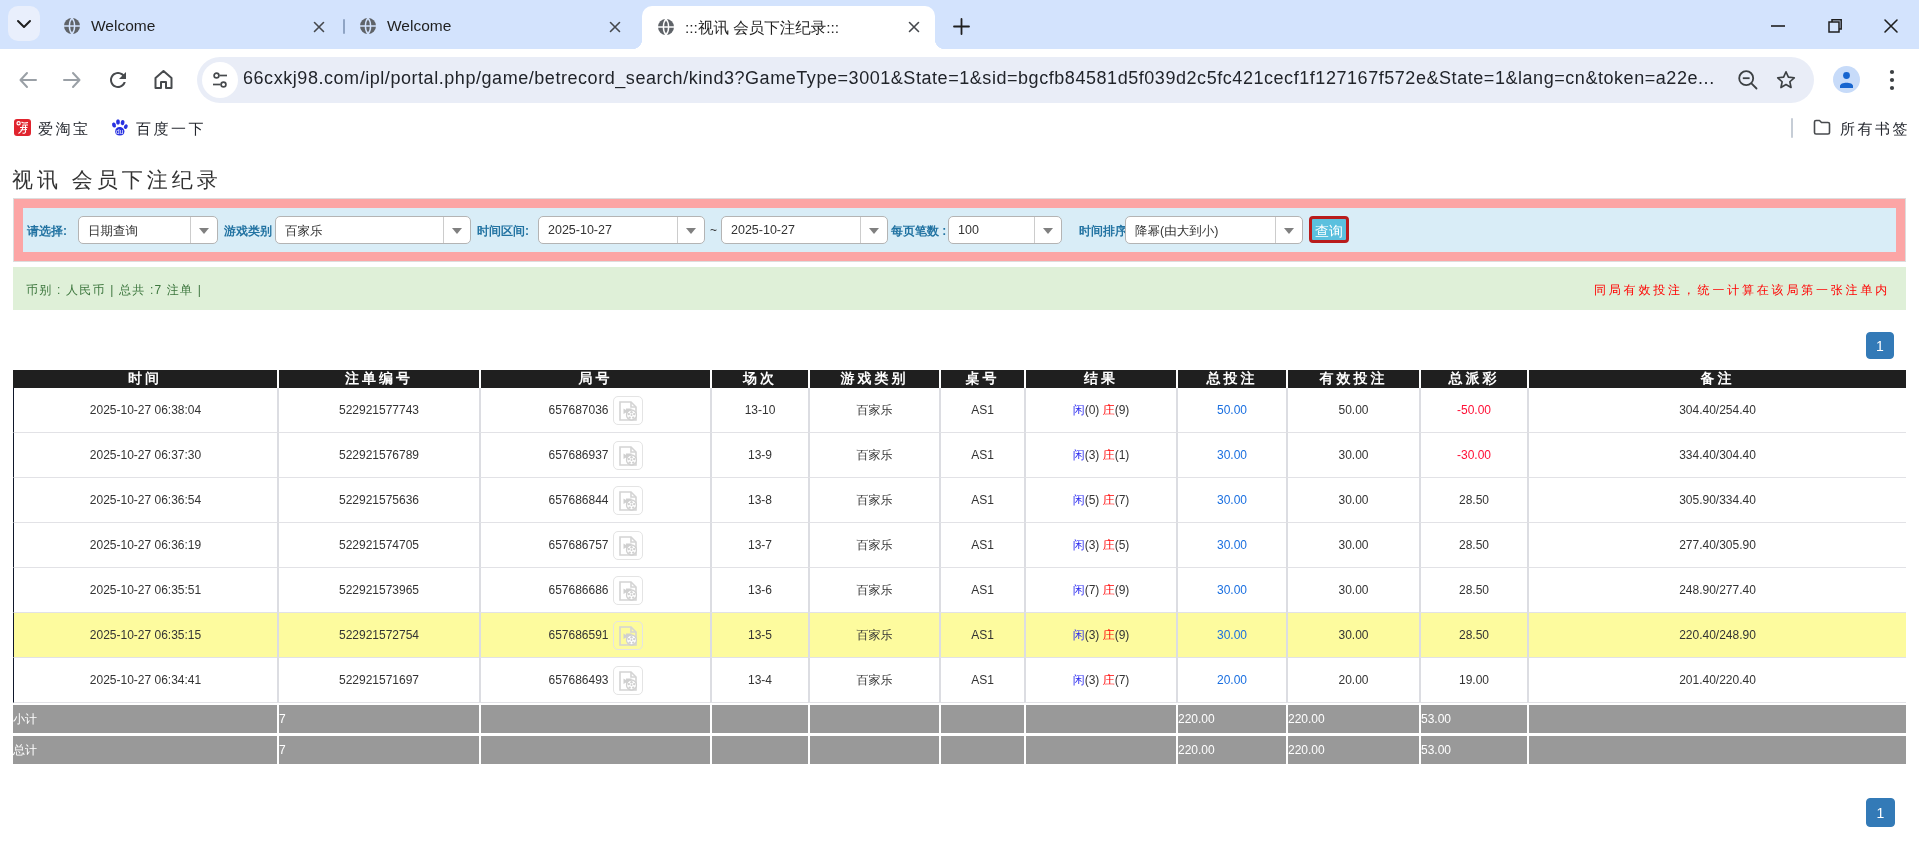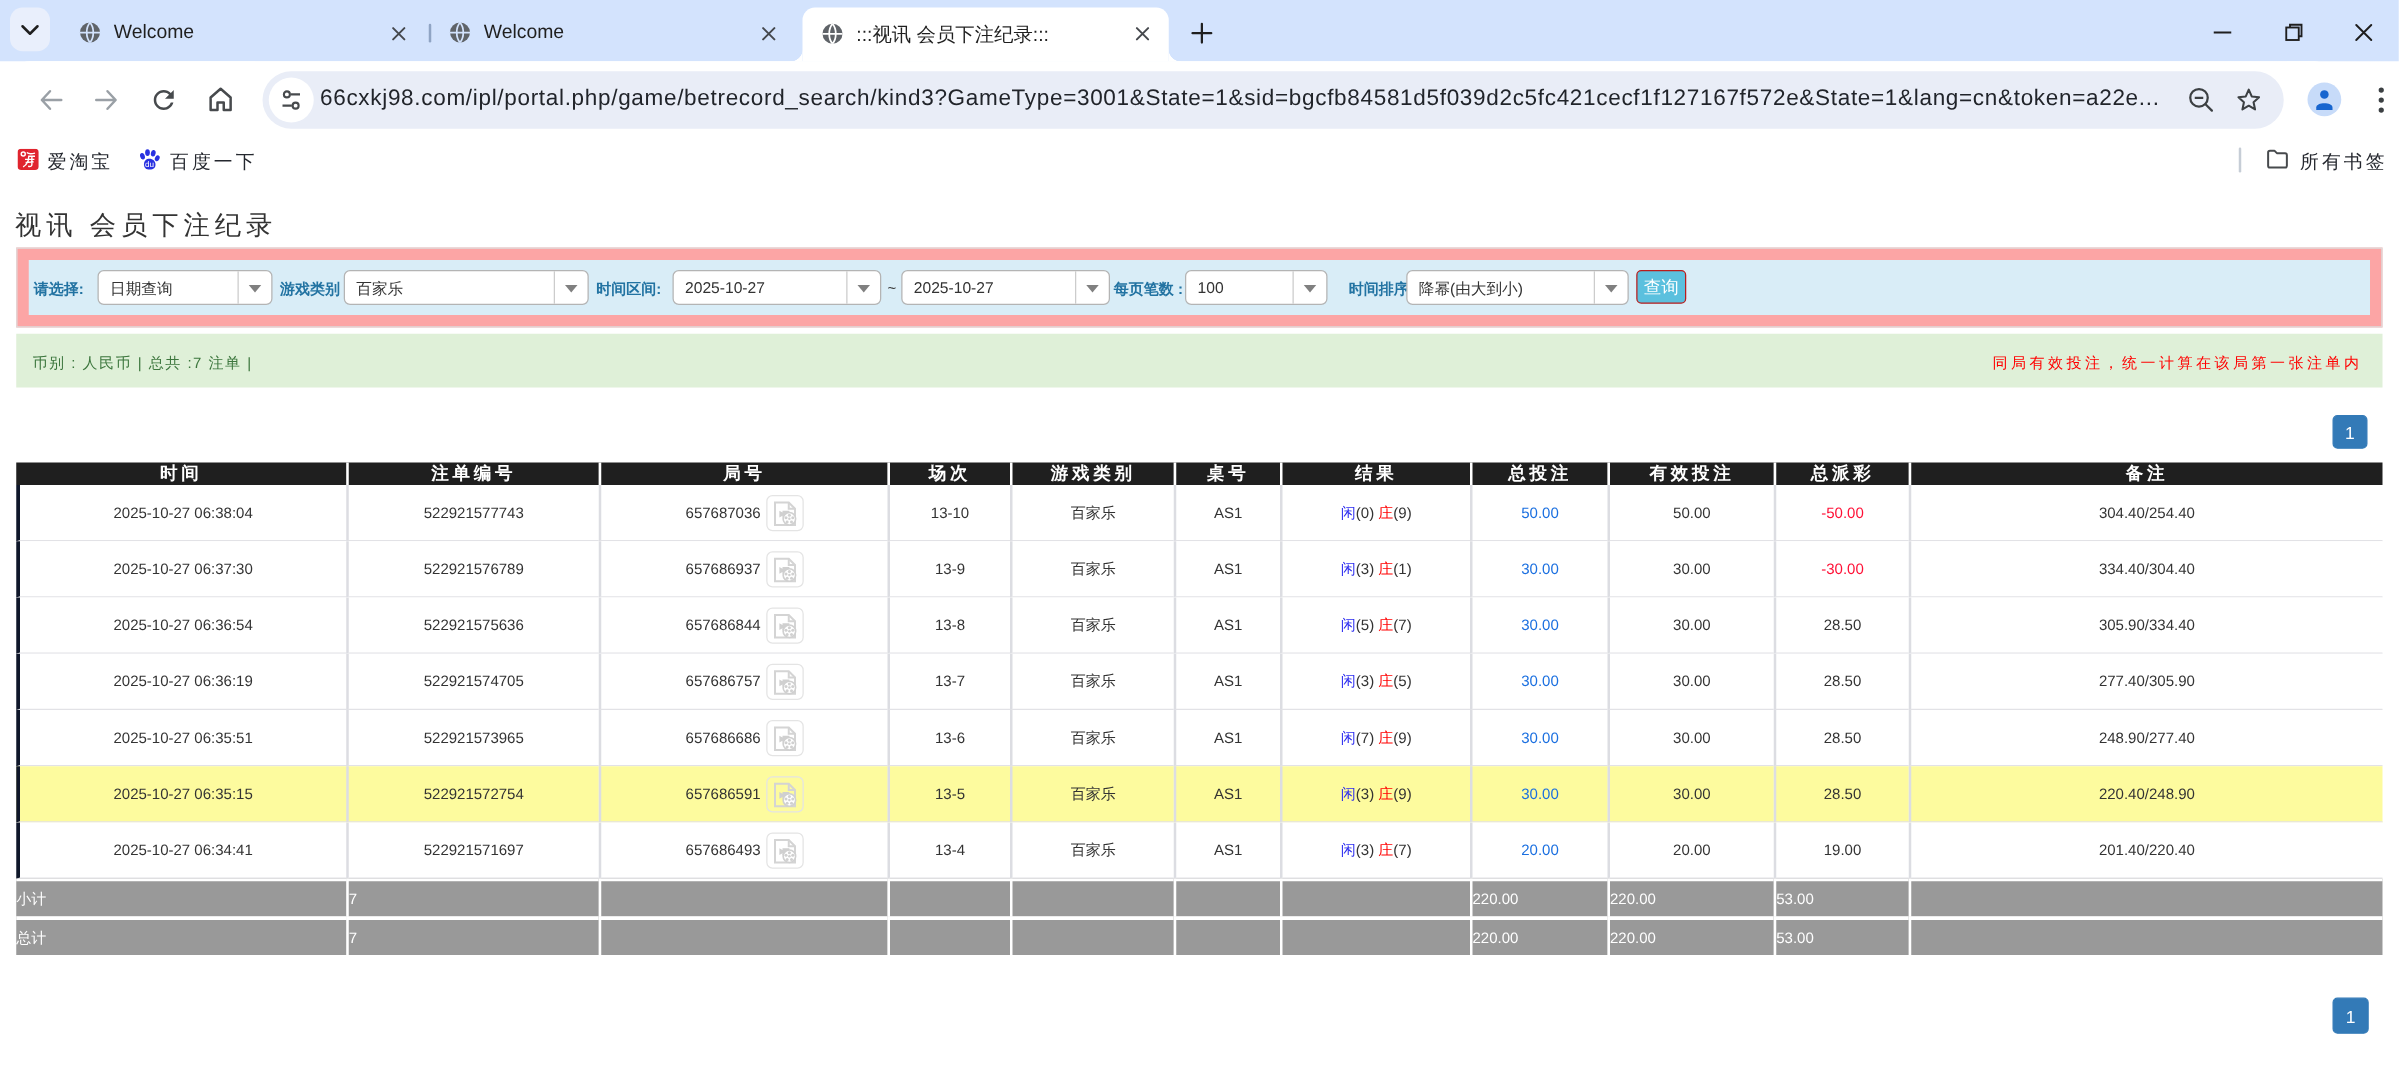--- a/index.html
+++ b/index.html
@@ -1,21 +1,21 @@
 <!DOCTYPE html>
 <html><head>
 <meta charset="utf-8">
 <style>
   * { margin:0; padding:0; box-sizing:border-box; }
   html,body { width:1919px; height:855px; overflow:hidden; background:#fff;
     font-family:"Liberation Sans", sans-serif; }
   .abs { position:absolute; }
   
   #tabstrip { position:absolute; left:0; top:0; width:1919px; height:49px; background:#d3e3fd; }
-  #toolbar { position:absolute; left:13px; top:49px; width:1849px; height:61px; background:#fff;
+  #toolbar { position:absolute; left:0; top:49px; width:1849px; height:61px; background:#fff;
     border-radius:10px 10px 0 0;padding-left:20px; }
   #bookmarks { position:absolute; left:0; top:110px; width:1919px; height:36px; background:#fff; }
   .tab-title { font-size:15.5px; color:#1f1f1f; }
   #chevbtn { position:absolute; left:8px; top:6px; width:32px; height:35px; border-radius:10px;
     background:#e9effc; }
   .tabsep { position:absolute; top:19px; width:2px; height:15px; background:#8fa4c4; border-radius:1px; }
   #activetab { position:absolute; left:642px; top:6px; width:293px; height:43px; background:#fff;
     border-radius:10px 10px 0 0; }
   .curve { position:absolute; bottom:0; width:10px; height:10px; }
   .curve.l { left:-10px; background:radial-gradient(circle at 0 0, transparent 10px, #fff 10.5px); }
@@ -33,36 +33,36 @@
   #filterbox { position:absolute; left:13px; top:52px; width:1893px; height:64px;
     background:#fca5a5; border:1px solid #ddd; }
   #filterbar { position:absolute; left:9px; top:9px; width:1873px; height:44px; background:#d9edf7; }
   .flabel { position:absolute; top:15px; font-size:12px; font-weight:bold; color:#2273a2; white-space:nowrap; }
   .combo { position:absolute; top:8px; height:28px; background:#fff; border:1px solid #b4b4b4; border-radius:5px; }
   .combo .txt { position:absolute; left:9px; top:6px; font-size:12.5px; color:#333; white-space:nowrap; }
   .combo .arr { position:absolute; right:0; top:0; bottom:0; width:27px; border-left:1px solid #ccc; }
   .combo .arr:after { content:""; position:absolute; left:50%; top:50%; margin:-2px 0 0 -5px;
     border:5px solid transparent; border-top:6px solid #808080; }
   #qbtn { position:absolute; left:1286px; top:8px; width:40px; height:27px; background:#5bc0de;
-    border:1px solid #b91c1c; border-radius:4px; color:#fff; font-size:14px; text-align:center;
+    border:3px solid #b91c1c; border-radius:4px; color:#fff; font-size:14px; text-align:center;
     line-height:25px; }
   #greenbar { position:absolute; left:13px; top:121px; width:1893px; height:43px; background:#dff0d8; }
   #greenbar .lt { position:absolute; left:13px; top:15px; font-size:12px; letter-spacing:1.2px; color:#3c763d; }
   #greenbar .rt { position:absolute; right:16px; top:15px; font-size:12px; letter-spacing:2.8px; color:#ff0000;margin-left:44px; }
   .pag { position:absolute; width:28px; height:27px; background:#337ab7; border:1px solid #337ab7;
     border-radius:4px; color:#fff; font-size:14px; text-align:center; line-height:26px; }
   
   #tbl { position:absolute; left:13px; top:224px; width:1893px; border-collapse:separate;
     border-spacing:0; table-layout:fixed; font-size:12px; color:#333; }
   #tbl th { background:#1f1f1f; color:#fff; font-size:14px; font-weight:bold; letter-spacing:3px; height:16px;
     text-align:center; border-left:2px solid #fff; }
   #tbl th:first-child { border-left:none; }
   #tbl td.d { background:#fff; height:45px; text-align:center; border-bottom:1px solid #e2e2e6;
     border-left:2px solid #dcdde2; }
-  #tbl td.d:first-child { border-left:3px solid #0f172a; }
+  #tbl td.d:first-child { border-left:1px solid #0f172a; }
   #tbl tr.yel td.d { background:#fdfb9e; }
   #tbl td.s { background:#999999; color:#fff; height:30px; 
     border-left:2px solid #fff; border-top:2px solid #fff; }
   #tbl td.s:first-child { border-left:none; }
   #tbl tr.tot td.s { border-top:3px solid #fff; height:31px; }
   .blue { color:#1a6fe0; }
   .red { color:#ff0f35; }
   .cblu { color:#2b2bf0; }
   .cred { color:#f00; }
   .vbtn { display:inline-block; vertical-align:middle; width:30px; height:29px; margin-left:4px;

